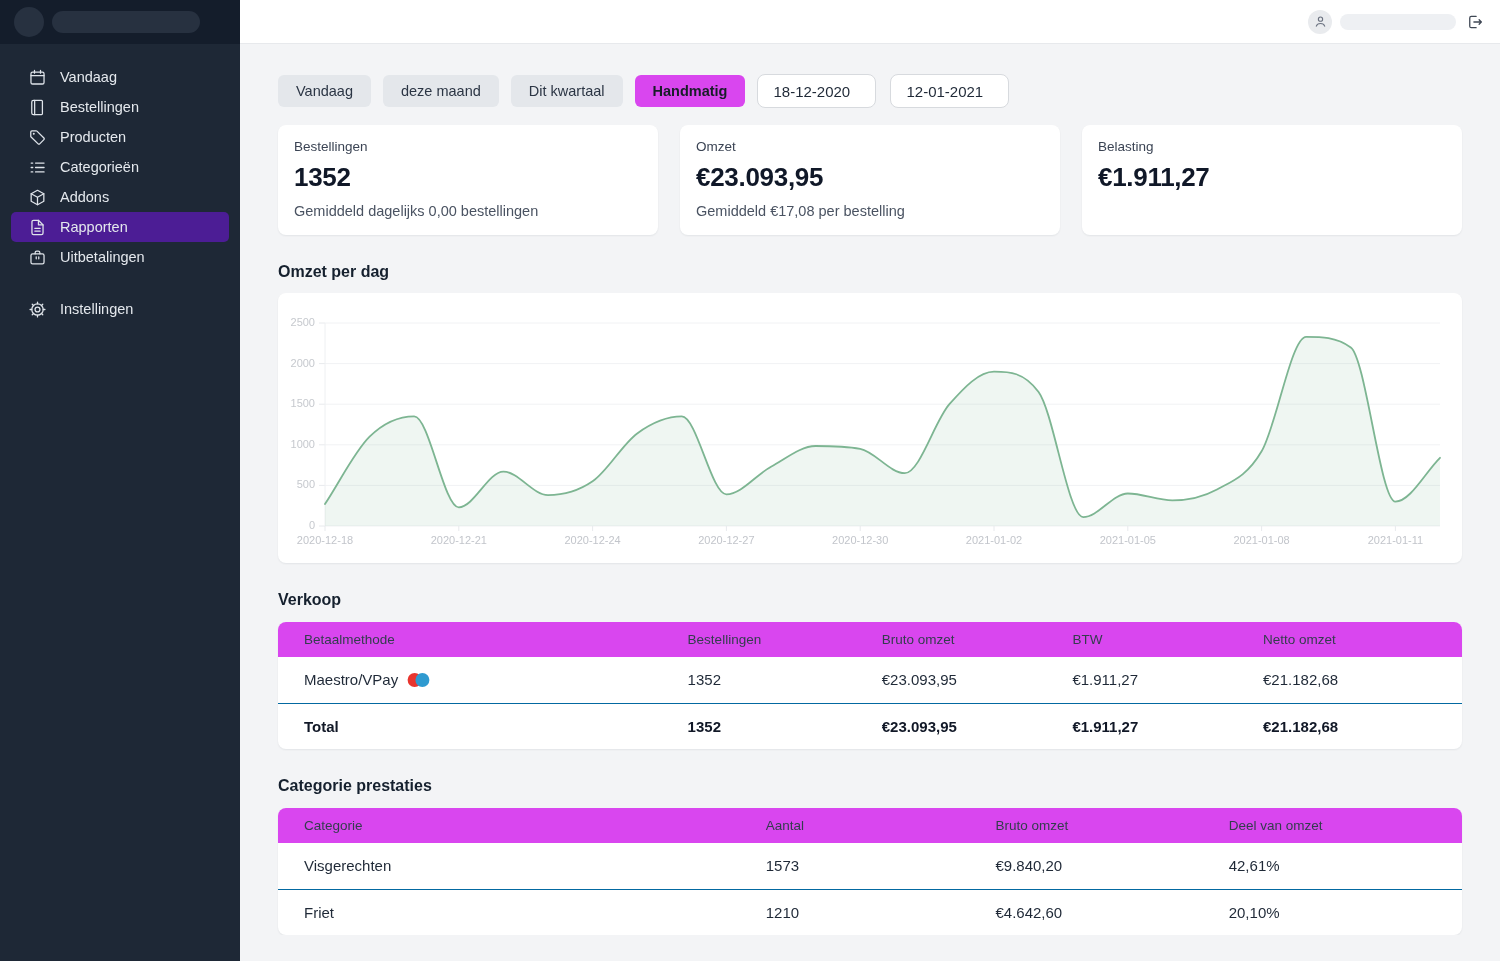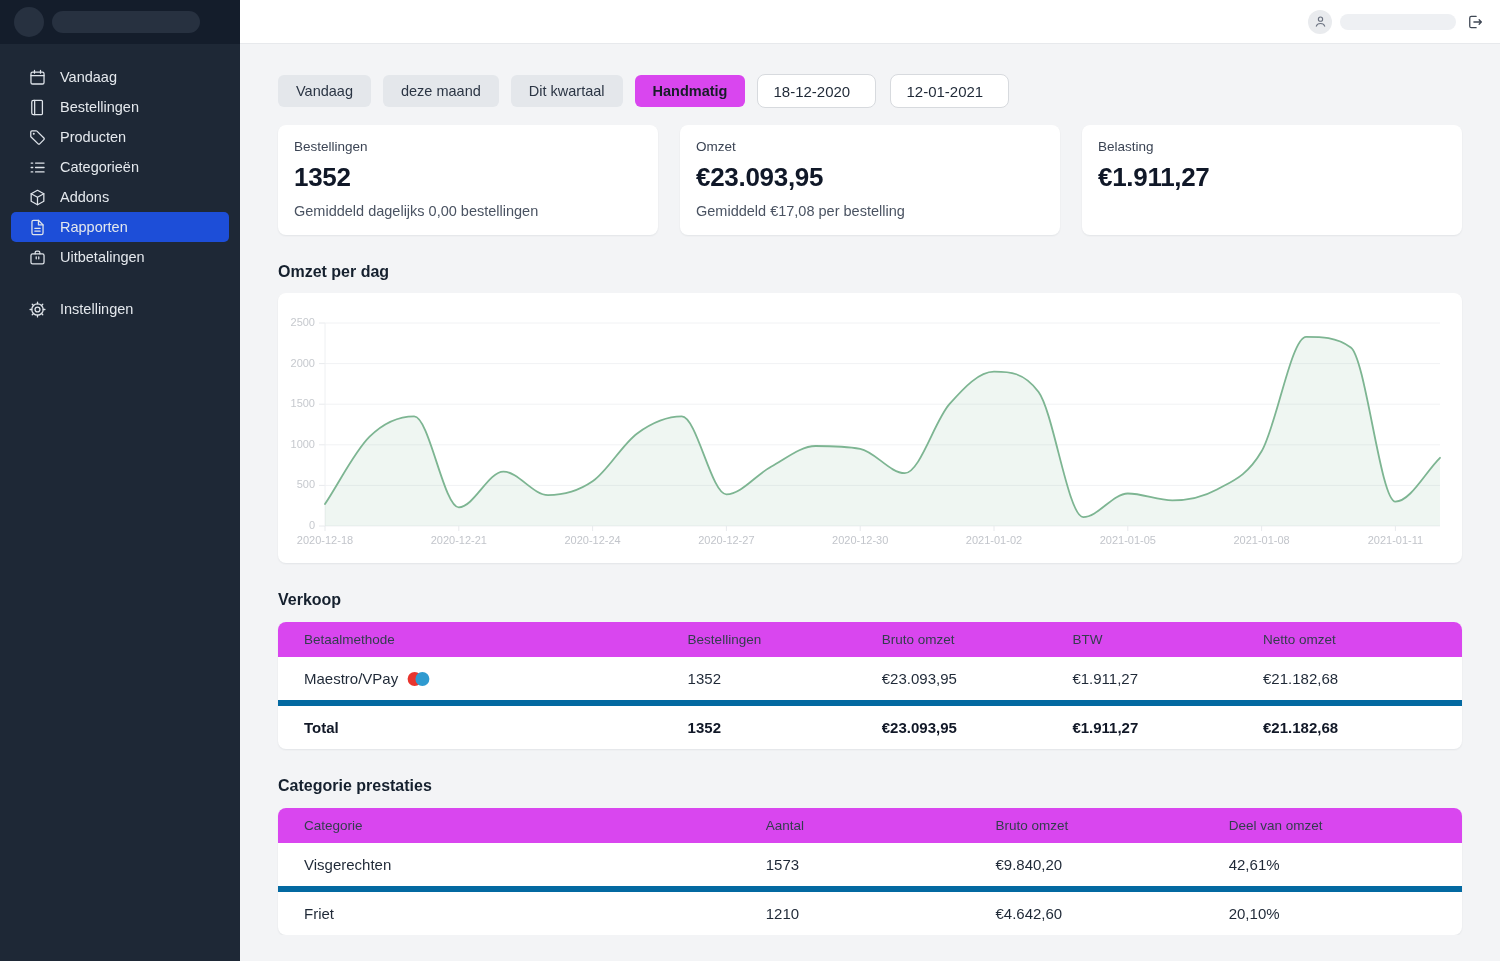--- a/index.html
+++ b/index.html
@@ -9,21 +9,21 @@
 
   
   .sidebar { width:240px; min-width:240px; background:#1e2836; height:100%; display:flex; flex-direction:column; }
   .side-top { height:44px; background:#141d2b; display:flex; align-items:center; padding:0 14px; gap:8px; }
   .logo-circle { width:30px; height:30px; border-radius:50%; background:#273140; flex:none; }
   .logo-pill { width:148px; height:22px; border-radius:11px; background:#273140; }
   .nav { padding:18px 11px 0 11px; display:flex; flex-direction:column; }
   .nav-item { display:flex; align-items:center; gap:13px; height:30px; padding:0 8px 0 17px; border-radius:5px;
               color:#e4e8ed; font-size:14.5px; font-weight:500; cursor:pointer; }
   .nav-item svg { width:19px; height:19px; stroke:#dfe4ea; flex:none; }
-  .nav-item.active { background:#1d4ed8; }
+  .nav-item.active { background:#4c1d95; }
   .nav-gap { height:22px; }
 
   
   .main { flex:1; display:flex; flex-direction:column; background:#f3f4f6; }
   .topbar { height:44px; background:#ffffff; border-bottom:1px solid #e7e9ec; display:flex; align-items:center;
             justify-content:flex-end; padding:0 14px; gap:8px; flex:none; }
   .avatar { width:24px; height:24px; border-radius:50%; background:#e9ebee; display:flex; align-items:center; justify-content:center; cursor:pointer; }
   .avatar svg { width:15px; height:15px; stroke:#6b7280; }
   .user-pill { width:116px; height:16px; border-radius:8px; background:#eef0f3; }
   .logout-btn { width:22px; height:22px; display:flex; align-items:center; justify-content:center; cursor:pointer; }
@@ -53,21 +53,21 @@
 
   
   .section-title { margin-top:28px; font-size:16px; font-weight:600; color:#15202e; }
   .chart-card { margin-top:12px; background:#fff; border-radius:8px; box-shadow:0 1px 2px rgba(16,24,40,.07); height:270px; }
 
   
   .table-card { margin-top:13px; background:#fff; border-radius:8px; box-shadow:0 1px 2px rgba(16,24,40,.07); overflow:hidden; }
   table { width:100%; border-collapse:collapse; table-layout:fixed; }
   thead th { background:#d946ef; height:35px; text-align:left; font-size:13.5px; font-weight:500; color:#333d4d;
              padding:0 10px 0 26px; }
-  tbody td { height:46px; font-size:15px; color:#1f2937; padding:0 10px 0 26px; border-top:6px solid #0369a1; }
+  tbody td { height:46px; font-size:15px; color:#1f2937; padding:0 10px 0 26px; border-top:1px solid #0369a1; }
   tbody tr:first-child td { border-top:none; }
   tbody tr.total-row td { font-weight:700; color:#111827; }
   .pm-cell { display:flex; align-items:center; gap:9px; }
   .maestro svg { display:block; }
 
   h3 { font-weight:600; }
 </style>
 </head>
 <body>
 

